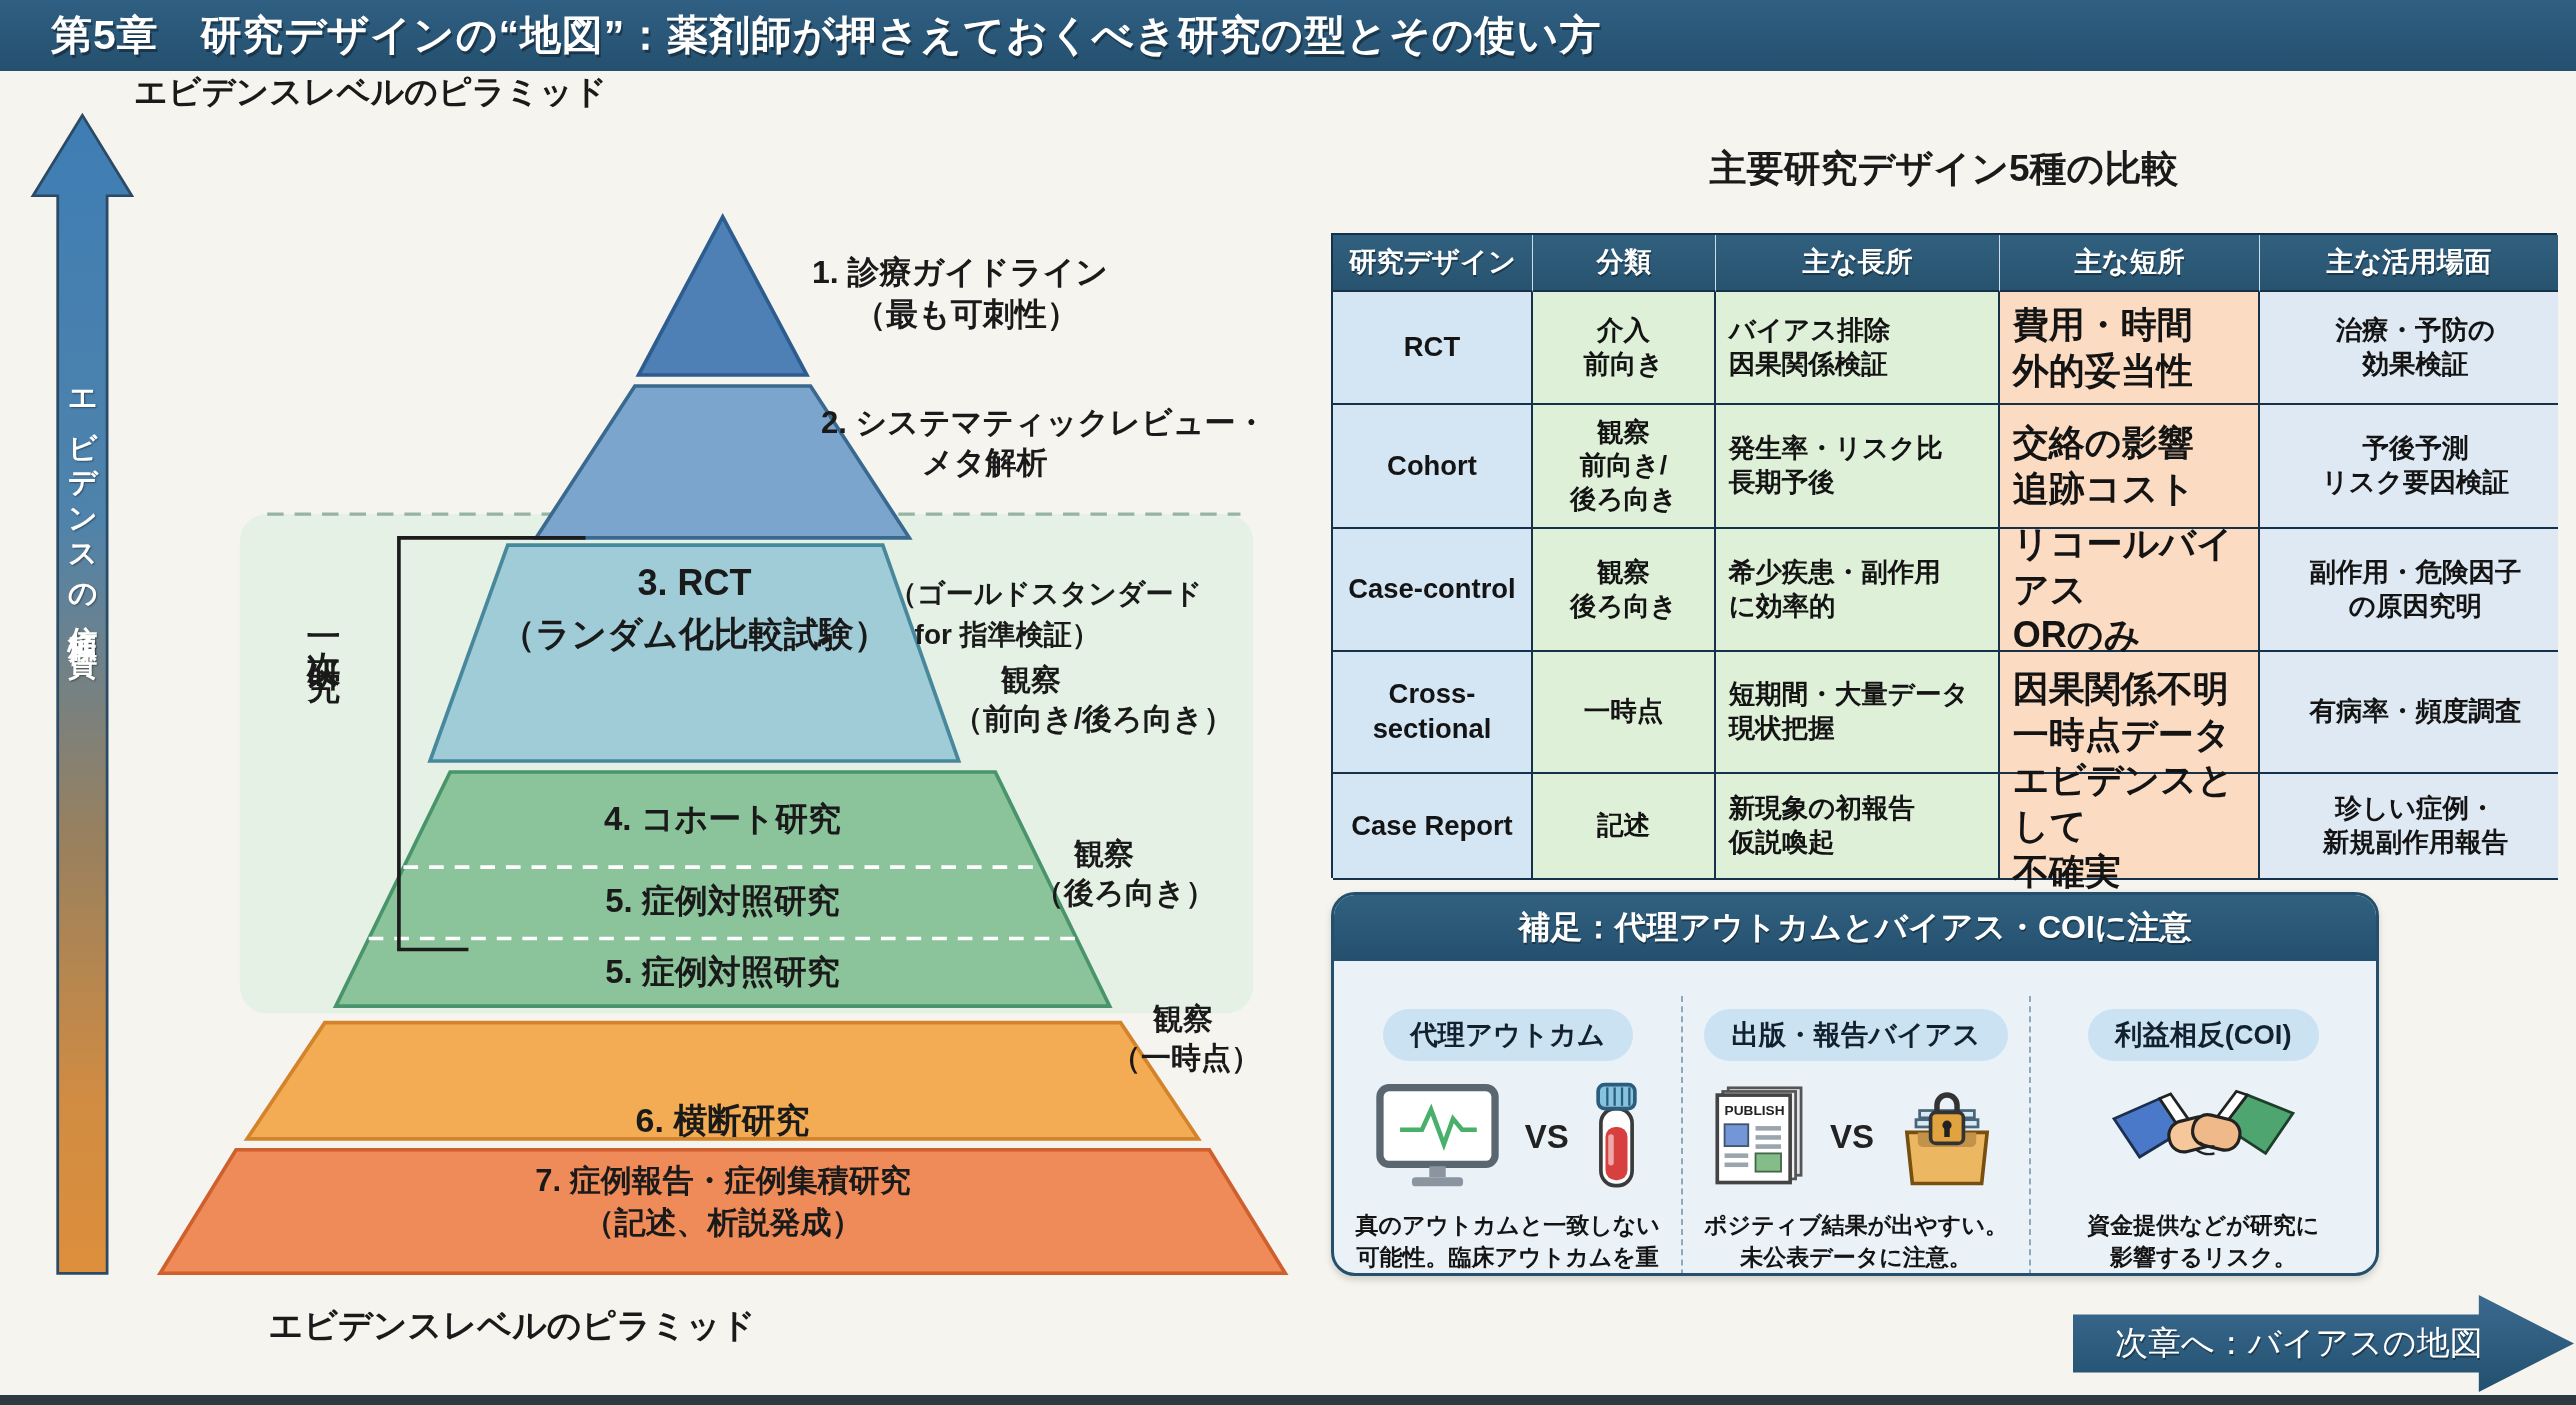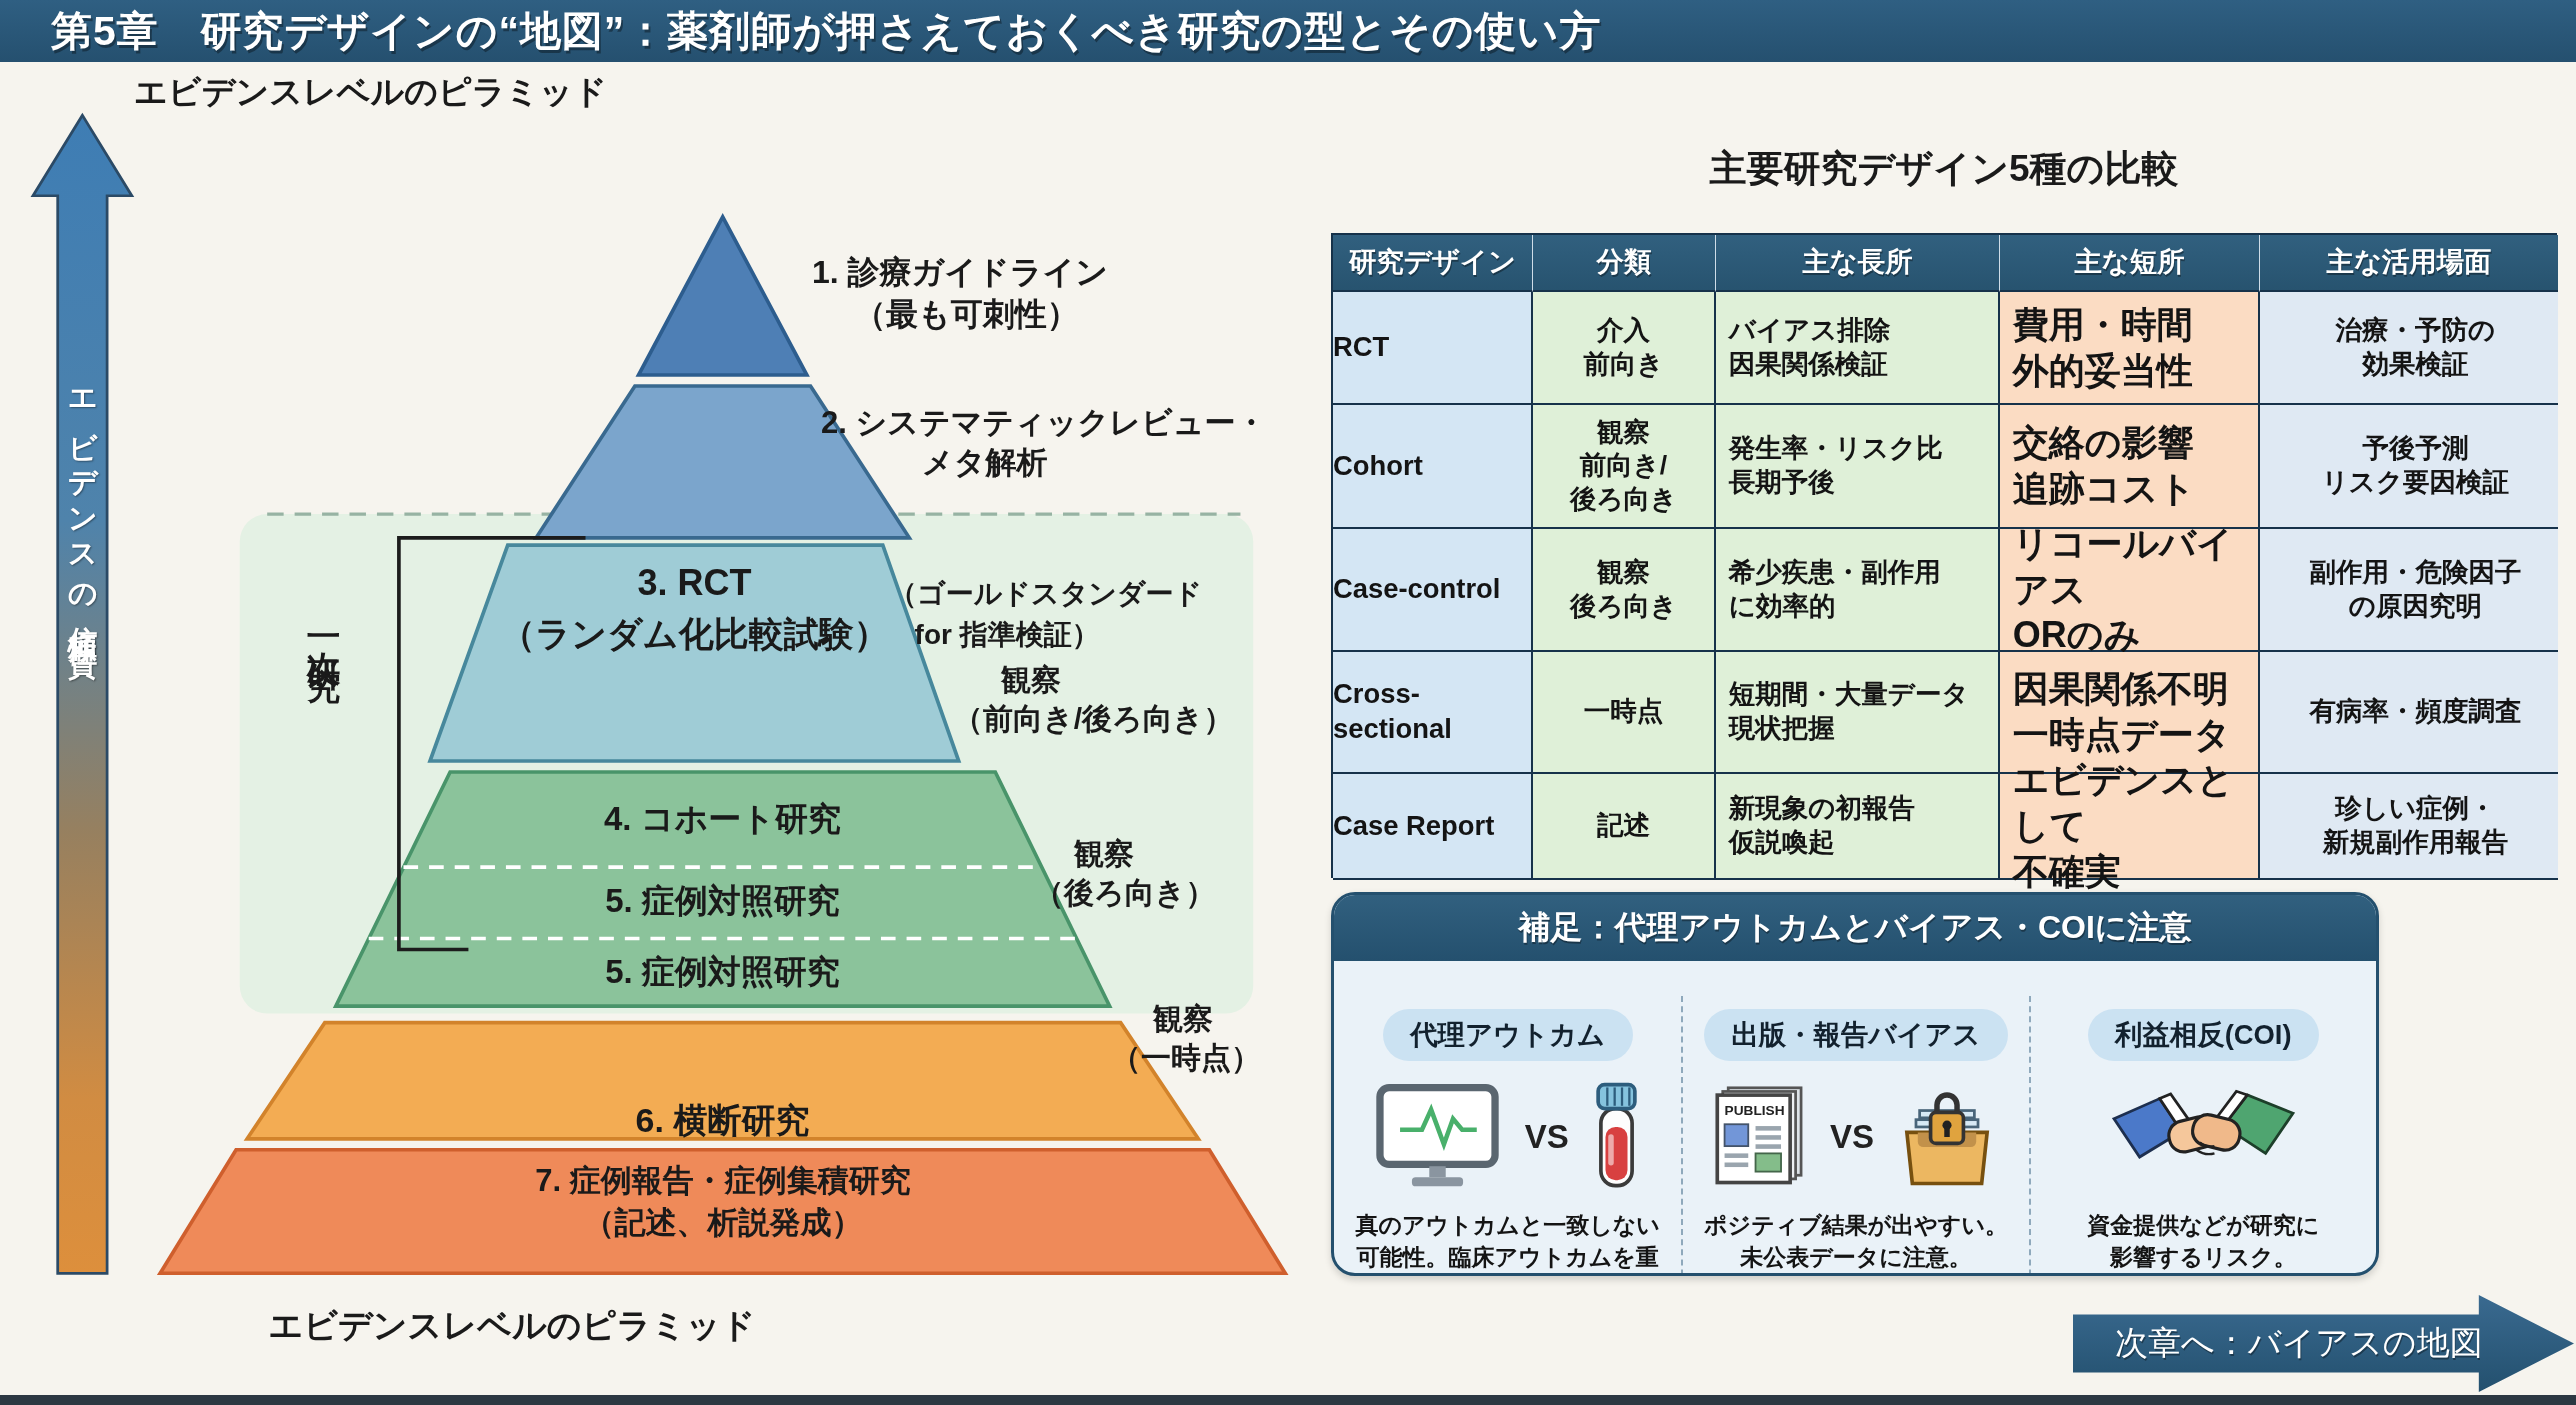--- a/index.html
+++ b/index.html
@@ -1,21 +1,21 @@
 <!DOCTYPE html>
 <html style="font-size:14.6px"><head>
 <meta charset="utf-8">
 <style>
   * { margin:0; padding:0; box-sizing:border-box; }
   html,body { background:#d8d8d4; }
   body { font-family:"Liberation Sans","DejaVu Sans",sans-serif; }
   .canvas { position:relative; width:2576px; height:1405px; background:#f6f4ee; overflow:hidden; }
 
   
-  .titlebar { position:absolute; left:0; top:0; width:2576px; height:62px;
+  .titlebar { position:absolute; left:0; top:0; width:2576px; height:71px;
     background:linear-gradient(180deg,#2f5f82,#25506f);
     display:flex; align-items:center; }
   .titlebar .t { color:#fff; font-size:41px; font-weight:800; letter-spacing:0.9px;
     padding-left:51px; text-shadow:1.8px 2.7px 0 rgba(0,0,0,.35); white-space:nowrap; }
 
   
   .txt { position:absolute; color:#1a1a1a; font-weight:800; white-space:pre-line; line-height:1.3; }
 
   .pyr-heading { left:110px; top:71px; width:521px; font-size:33px; text-align:center; }
   .pyr-caption { left:137px; top:1303px; width:750px; font-size:34px; text-align:center; }
@@ -49,21 +49,21 @@
     display:grid; grid-template-columns:200px 183px 284px 260px 298px;
     grid-template-rows:57px 113px 124px 123px 122px 106px;
     border:2.7px solid #16324a; background:#16324a; }
   .cell { display:flex; flex-direction:column; justify-content:center;
     border-right:2.3px solid #16324a; border-bottom:2.3px solid #16324a;
     font-weight:800; color:#141414; white-space:pre-line; line-height:1.27; }
   .cell:nth-child(5n) { border-right:none;text-align:center; }
   .th { background:linear-gradient(180deg,#31607f,#27536f); color:#fff; font-size:27.4px;
     text-align:center; border-right:1.8px solid #cfdde8; text-shadow:0.9px 1.8px 0 rgba(0,0,0,.35); }
   .th:nth-child(5) { border-right:none; }
-  .c-design { background:#d4e6f4; font-size:27.4px; text-align:left; }
+  .c-design { background:#d4e6f4; font-size:27.4px; text-align:center; }
   .c-cls    { background:#dff0d8; font-size:26.5px; text-align:center; }
   .c-pros   { background:#dff0d8; font-size:26.5px; text-align:left; padding-left:12.8px; }
   .c-cons   { background:#fbdcc3; font-size:36px; text-align:left; padding-left:12.8px; }
   .c-use    { background:#dfe9f3; font-size:26.5px; text-align:left; padding-left:12.8px; }
 
   
   .supp { position:absolute; left:1331px; top:892px; width:1048px; height:384px;
     background:#eaf2f8; border:3.2px solid #24506e; border-radius:24px; overflow:hidden;
     box-shadow:0 3.7px 7.3px rgba(0,0,0,.15); }
   .supp-head { height:66px; background:linear-gradient(180deg,#31607f,#24506e);

